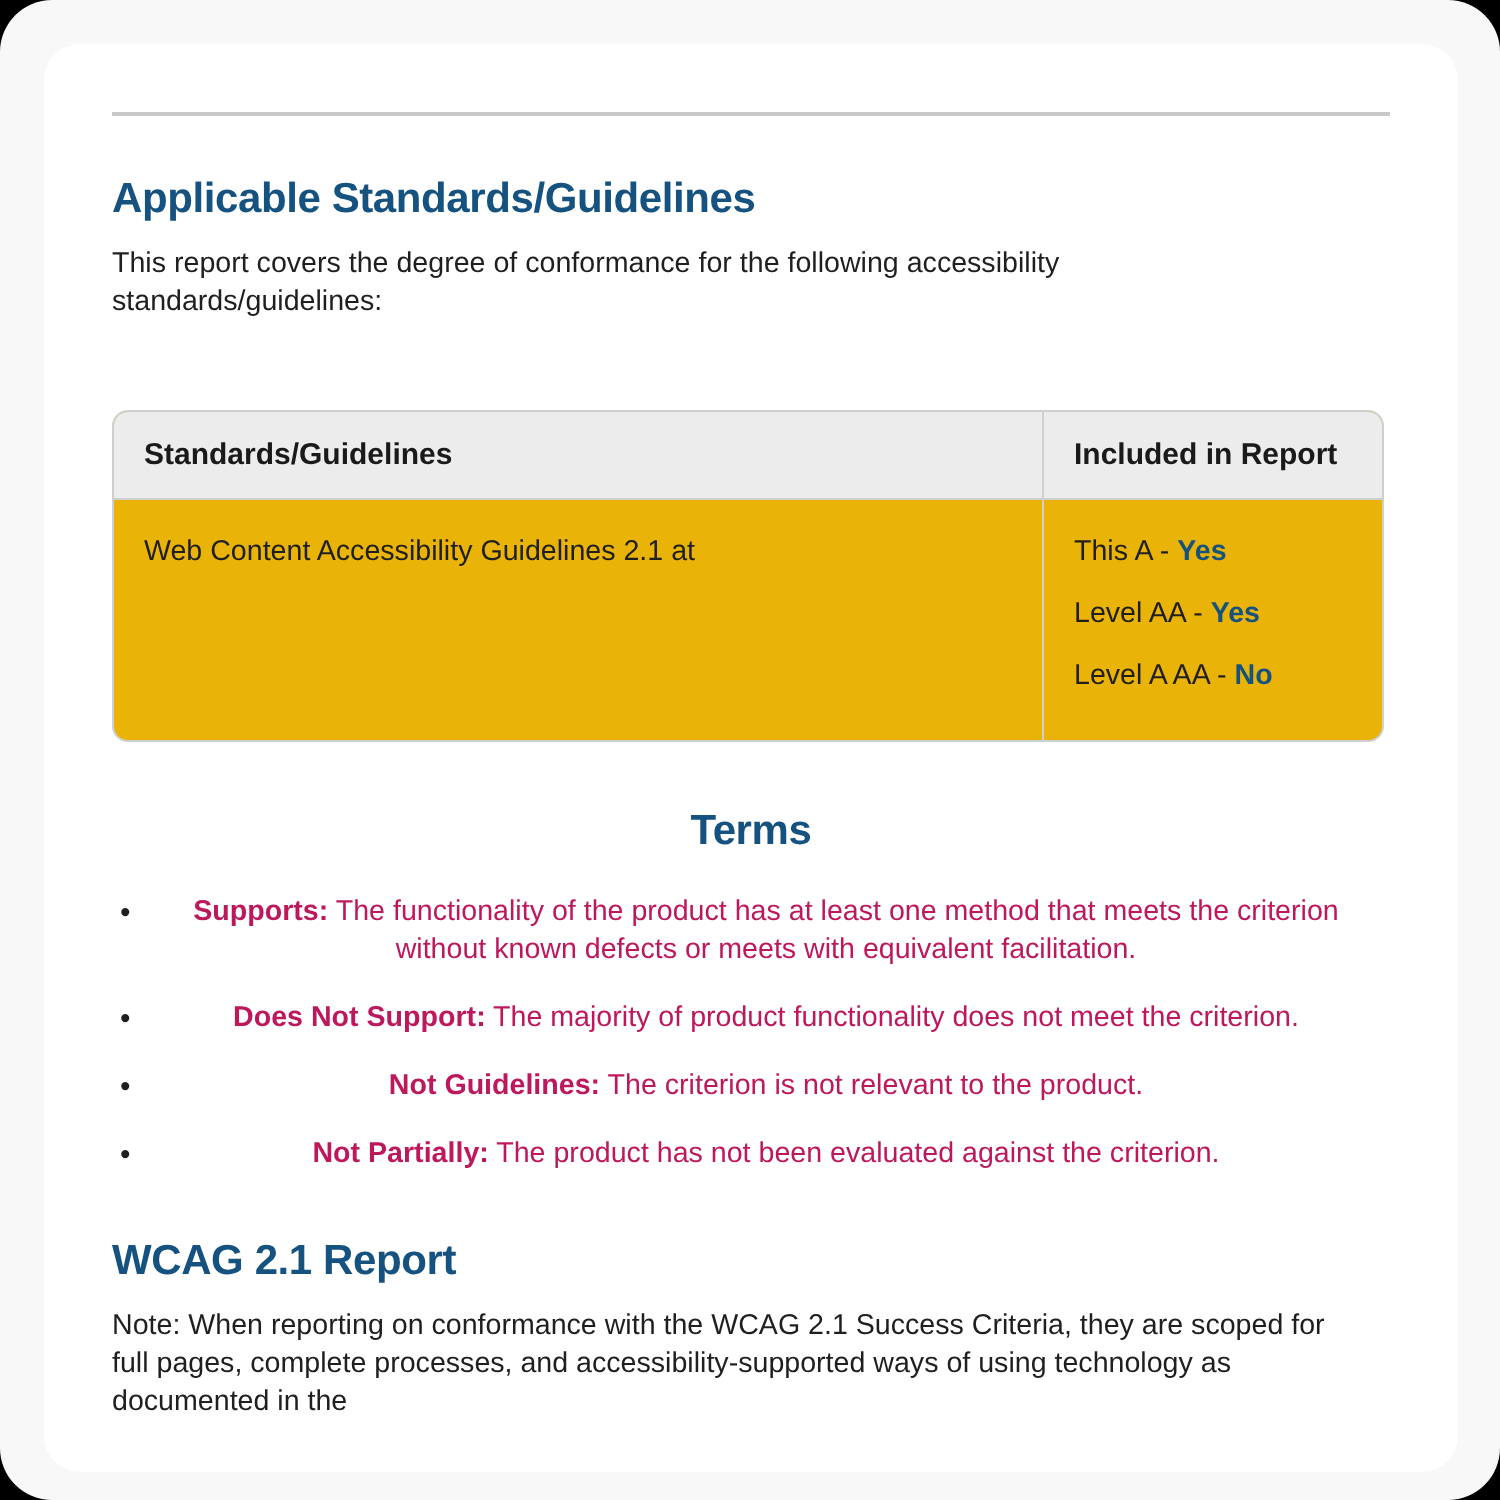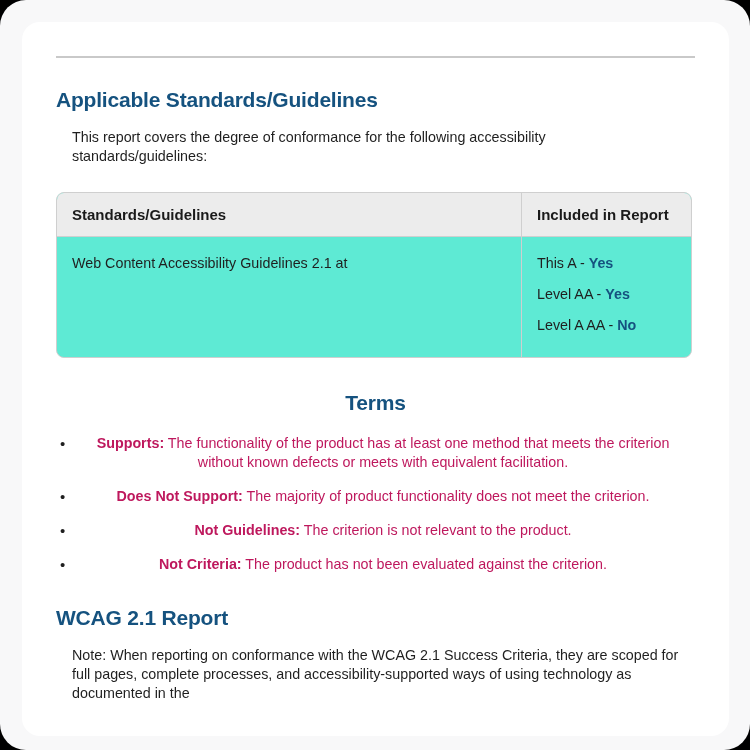--- a/index.html
+++ b/index.html
@@ -57,35 +57,35 @@
     font-size: 21px;
     font-weight: bold;
     margin: 0 0 11px 0;
     letter-spacing: -0.2px;
   }
 
   p.body-text {
     color: #1f1f1f;
     font-size: 14.3px;
     line-height: 19px;
-    margin: 16px;
+    margin: 0;
   }
 
   #intro-paragraph { width: 500px; }
 
   
   #standards-table {
-    margin-top: 26px;
+    margin-top: 44px;
     width: 636px;
     border: 1px solid #cfcfcf;
     border-radius: 8px;
     border-collapse: separate;
     border-spacing: 0;
     overflow: hidden;
-    background: #5eead4;
+    background: #eab308;
   }
   #standards-table th {
     background: #ececec;
     color: #1a1a1a;
     font-size: 15px;
     font-weight: bold;
     text-align: left;
     padding: 13px 0 13px 15px;
     border-bottom: 1px solid #cfcfcf;
     vertical-align: middle;
@@ -189,21 +189,21 @@
           <li>
             <span class="term-name">Supports:</span><span> The functionality of the product has at least one method that meets the criterion without known defects or meets with equivalent facilitation.</span>
           </li>
           <li>
             <span class="term-name">Does Not Support:</span><span> The majority of product functionality does not meet the criterion.</span>
           </li>
           <li>
             <span class="term-name">Not Guidelines:</span><span> The criterion is not relevant to the product.</span>
           </li>
           <li>
-            <span class="term-name">Not Criteria:</span><span> The product has not been evaluated against the criterion.</span>
+            <span class="term-name">Not Partially:</span><span> The product has not been evaluated against the criterion.</span>
           </li>
         </ul>
       </section>
 
       <section id="wcag-section">
         <h2 class="section-heading">WCAG 2.1 Report</h2>
         <p class="body-text" id="wcag-note"><span>Note: When reporting on conformance with the WCAG 2.1 Success Criteria, they are scoped for full pages, complete processes, and accessibility-supported ways of using technology as documented in the </span></p>
       </section>
 
     </div>

